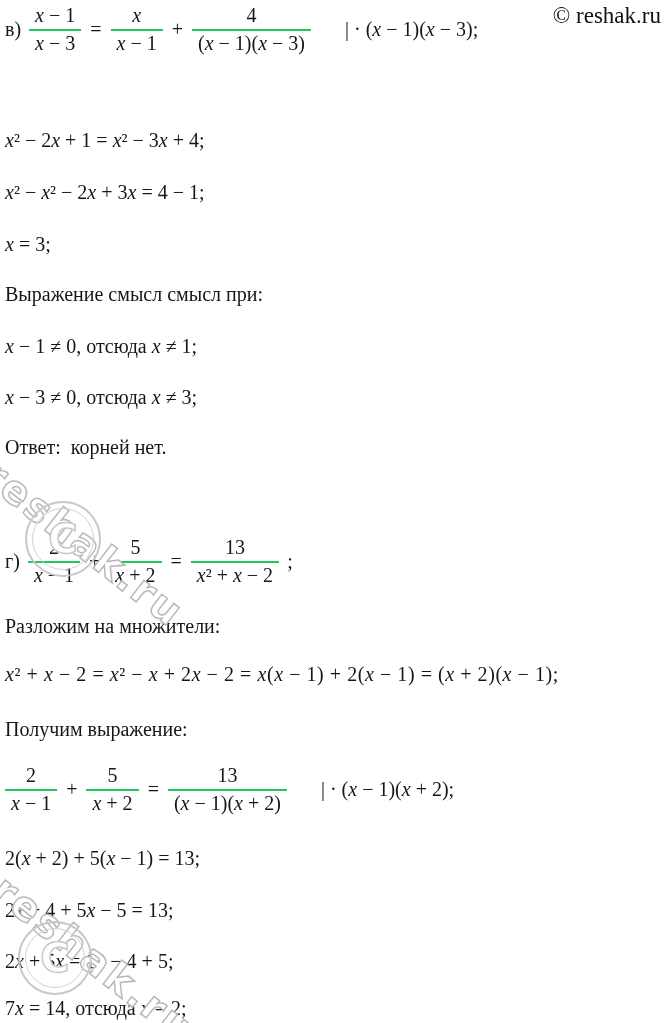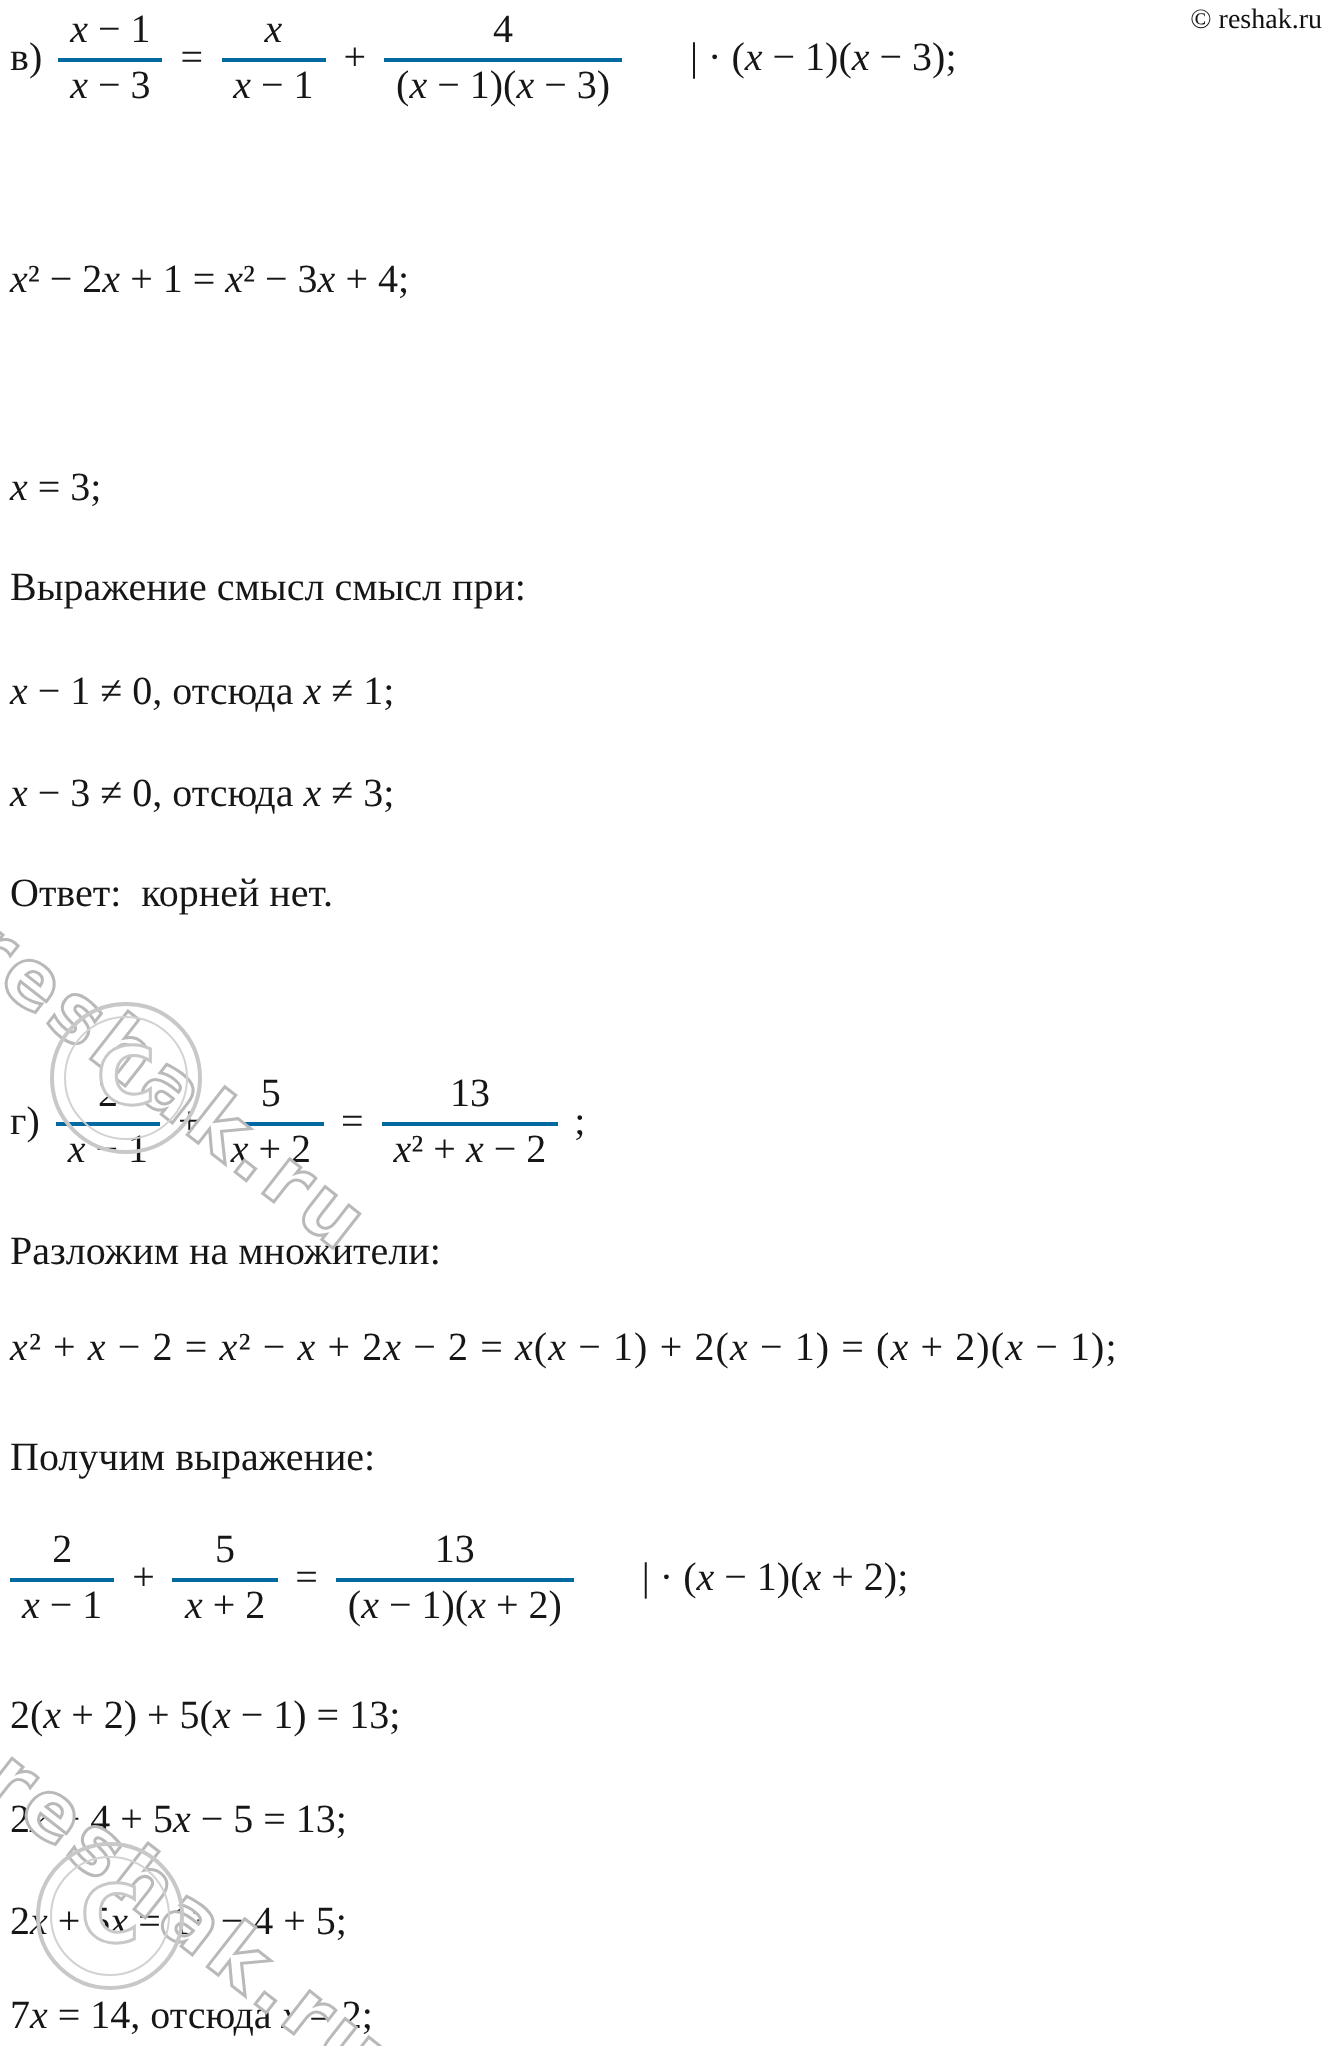--- a/index.html
+++ b/index.html
@@ -9,21 +9,21 @@
     height: 1023px;
     background: #ffffff;
     overflow: hidden;
     font-family: "Liberation Serif", "DejaVu Serif", serif;
     color: #161616;
   }
   .copyright {
     position: absolute;
     top: 3px;
     right: 5px;
-    font-size: 14px;
+    font-size: 23px;
     color: #111;
   }
   .line {
     position: absolute;
     left: 5px;
     font-size: 20px;
     line-height: 26px;
     white-space: pre;
   }
   .stretch { letter-spacing: 0.55px; }
@@ -37,21 +37,21 @@
     white-space: pre;
   }
   .frac {
     display: inline-flex;
     flex-direction: column;
     align-items: center;
     line-height: 1.12;
     justify-content: space-between;
   }
   .frac .num { display: block; padding: 0 6px 2px; }
-  .frac .den { display: block; border-top: 2px solid #0369a1; padding: 1px 6px 0; }
+  .frac .den { display: block; border-top: 2px solid #22c55e; padding: 1px 6px 0; }
   .op { padding: 0 1px; }
   .side { margin-left: 26px; text-align: right; }
   .tail { margin-left: 0; }
 
   
   .wm { position: absolute; pointer-events: none; z-index: 6; }
   .wm-text {
     position: absolute;
     font-family: "DejaVu Sans", sans-serif;
     font-weight: 700;
@@ -113,20 +113,21 @@
     </span>
     <span class="op math">+</span>
     <span class="frac">
       <span class="num math">4</span>
       <span class="den math">(<i>x</i> − 1)(<i>x</i> − 3)</span>
     </span>
     <span class="side math">| · (<i>x</i> − 1)(<i>x</i> − 3);</span>
   </div>
 
   <div class="line math" style="top:127px"><i>x</i>² − 2<i>x</i> + 1 = <i>x</i>² − 3<i>x</i> + 4;</div>
+  <div class="line math" style="top:179px"><i>x</i>² − <i>x</i>² − 2<i>x</i> + 3<i>x</i> = 4 − 1;</div>
   <div class="line math" style="top:231px"><i>x</i> = 3;</div>
   <div class="line" style="top:281px">Выражение смысл смысл при:</div>
   <div class="line math" style="top:333px"><i>x</i> − 1 ≠ 0, отсюда <i>x</i> ≠ 1;</div>
   <div class="line math" style="top:384px"><i>x</i> − 3 ≠ 0, отсюда <i>x</i> ≠ 3;</div>
   <div class="line" style="top:434px">Ответ:  корней нет.</div>
 
   <div class="eqrow" style="top:532px; height:58px;">
     <span class="math">г)</span>
     <span class="frac">
       <span class="num math">2</span>

